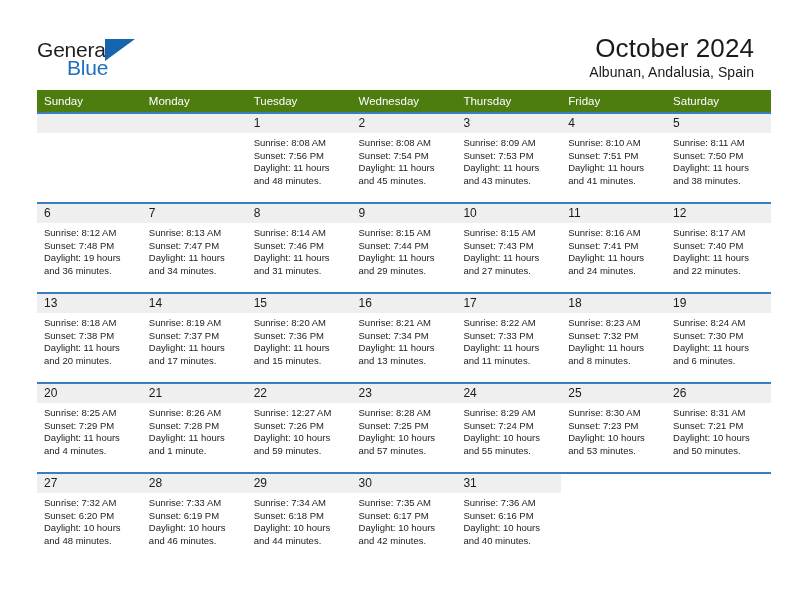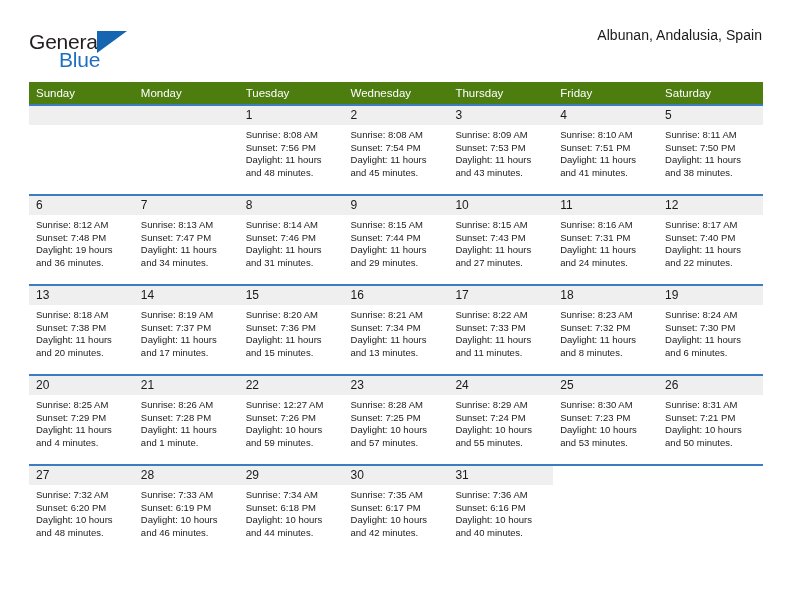--- a/index.html
+++ b/index.html
@@ -12,21 +12,21 @@
     width: 792px;
     height: 612px;
     font-family: "Liberation Sans", sans-serif;
     color: #000;
     overflow: hidden;
   }
   .page {
     position: relative;
     width: 792px;
     height: 612px;
-    padding: 0;
+    padding: 8px;
   }
 
   
   .header {
     display: flex;
     align-items: flex-start;
     justify-content: space-between;
     padding: 26px 29px 0 29px;
     height: 78px;
   }
@@ -136,20 +136,21 @@
 
 <div class="page">
 
   <div class="header">
     <div class="brand">
       <span class="brand-general">General</span>
       <span class="brand-flag"></span>
       <span class="brand-blue">Blue</span>
     </div>
     <div class="title-block">
+      <div class="cal-title">October 2024</div>
       <div class="cal-subtitle">Albunan, Andalusia, Spain</div>
     </div>
   </div>
 
   <table class="calendar">
     <thead>
       <tr>
         <th>Sunday</th>
         <th>Monday</th>
         <th>Tuesday</th>
@@ -246,21 +247,21 @@
             <div class="info">
               <div>Sunrise: 8:15 AM</div>
               <div>Sunset: 7:43 PM</div>
               <div class="daylight">Daylight: 11 hours and 27 minutes.</div>
             </div>
           </td>
           <td>
             <div class="daynum">11</div>
             <div class="info">
               <div>Sunrise: 8:16 AM</div>
-              <div>Sunset: 7:31 PM</div>
+              <div>Sunset: 7:41 PM</div>
               <div class="daylight">Daylight: 11 hours and 24 minutes.</div>
             </div>
           </td>
           <td>
             <div class="daynum">12</div>
             <div class="info">
               <div>Sunrise: 8:17 AM</div>
               <div>Sunset: 7:40 PM</div>
               <div class="daylight">Daylight: 11 hours and 22 minutes.</div>
             </div>

